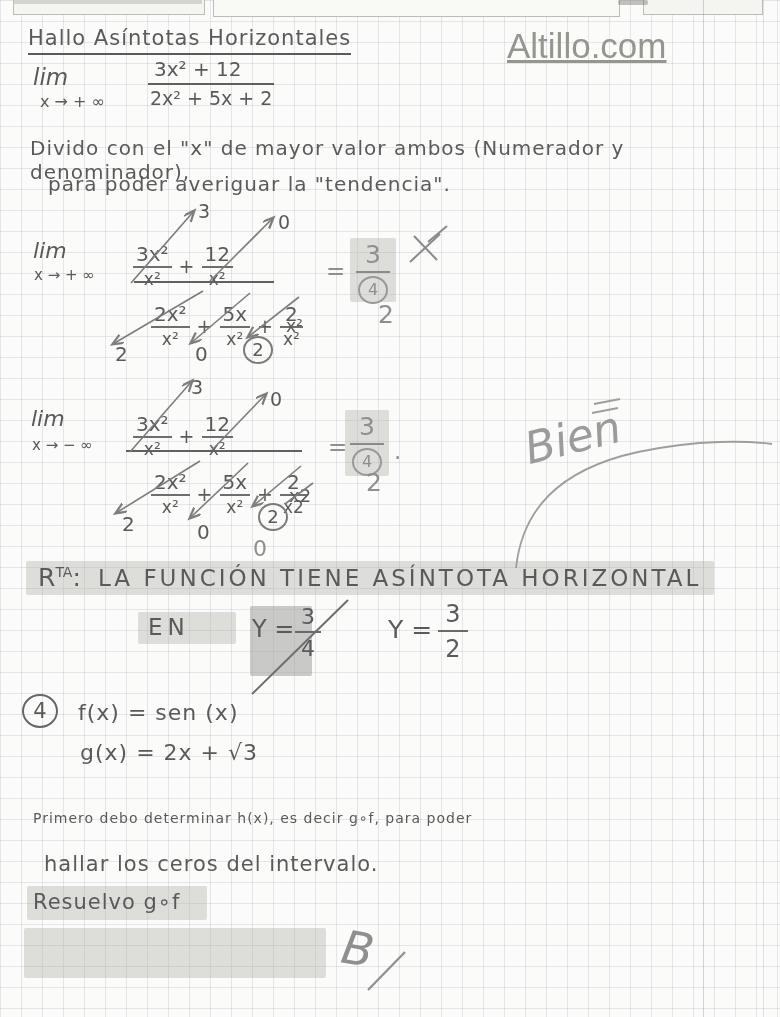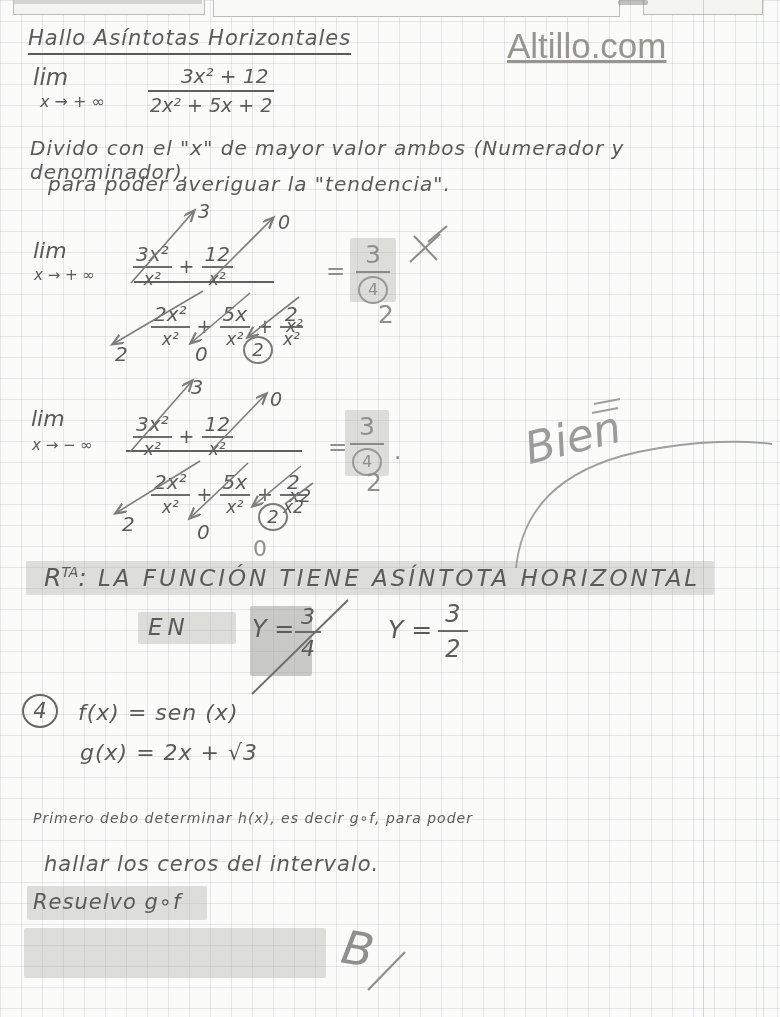--- a/index.html
+++ b/index.html
@@ -7,21 +7,21 @@
     position:relative;width:780px;height:1017px;margin:0 auto;overflow:hidden;
     background-color:#fbfbf9;
     background-image:
       linear-gradient(to right, rgba(140,155,180,0.22) 1px, transparent 1px),
       linear-gradient(to bottom, rgba(140,155,180,0.22) 1px, transparent 1px);
     background-size:21px 21px;
     font-family:"DejaVu Sans", sans-serif;
     color:#5f5f5f;
   }
   .abs{position:absolute;}
-  .pencil{color:#5a5a5a;font-style:italic;}
+  .pencil{color:#5a5a5a;}
   .pencil-light{color:#8f8f8f;}
   .hand{letter-spacing:1px;}
   
   .frac{display:inline-block;text-align:center;vertical-align:middle;margin:12px 5px;}
   .frac .ft{display:block;font-size:20px;padding:0 3px;}
   .frac .fb{display:block;font-size:17px;border-top:2px solid #6e6e6e;padding:1px 3px 0;}
   .row{display:flex;align-items:center;}
   .plus{font-size:19px;margin:0 2px;}
   .bar{border-top:2px solid #606060;}
   .circled{display:inline-block;border:2px solid #7b7b7b;border-radius:50%;
@@ -51,21 +51,21 @@
 
   <div class="vline" style="left:703px;"></div>
   <div class="vline" style="left:763px;background:rgba(120,125,140,0.22);"></div>
 
   <div class="abs watermark" style="left:507px;top:26px;">Altillo.com</div>
 
   <div class="abs pencil hand" style="left:28px;top:26px;font-size:21px;border-bottom:2px solid #5a5a5a;padding-bottom:3px;">Hallo Asíntotas Horizontales</div>
 
   <div class="abs pencil" style="left:33px;top:64px;font-size:23px;font-style:italic;">lim</div>
   <div class="abs pencil" style="left:40px;top:92px;font-size:16px;">x → + ∞</div>
-  <div class="abs pencil" style="left:148px;top:64px;text-align:right;">
+  <div class="abs pencil" style="left:148px;top:57px;text-align:left;">
     <span style="display:block;font-size:20px;padding:0 6px;">3x² + 12</span>
     <span style="display:block;font-size:19px;border-top:2px solid #5f5f5f;margin-top:2px;padding:2px 2px 0;">2x² + 5x + 2</span>
   </div>
 
   <div class="abs pencil hand" style="left:30px;top:136px;font-size:20px;">Divido con el "x" de mayor valor ambos (Numerador y denominador),</div>
   <div class="abs pencil hand" style="left:48px;top:172px;font-size:20px;">para poder averiguar la "tendencia".</div>
 
   <div class="abs pencil" style="left:33px;top:238px;font-size:22px;font-style:italic;">lim</div>
   <div class="abs pencil" style="left:34px;top:266px;font-size:15px;">x → + ∞</div>
 
@@ -164,21 +164,21 @@
     <span class="rn">3</span>
     <span class="rbar"></span>
     <span class="circled" style="border-color:#999;">4</span>
   </div>
   <div class="abs pencil-light" style="left:366px;top:468px;font-size:25px;">2</div>
   <div class="abs pencil-light" style="left:394px;top:438px;font-size:23px;">.</div>
 
   <div class="abs sig" style="left:524px;top:412px;font-size:44px;transform:rotate(-14deg);">Bien</div>
 
   <div class="hl" style="left:26px;top:561px;width:688px;height:34px;"></div>
-  <div class="abs pencil" style="left:44px;top:563px;font-size:25px;"><span>R</span><sup style="font-size:14px;">TA</sup><span>:</span></div>
+  <div class="abs pencil" style="left:38px;top:563px;font-size:25px;"><span>R</span><sup style="font-size:14px;">TA</sup><span>:</span></div>
   <div class="abs pencil caps" style="left:98px;top:565px;font-size:23px;">LA FUNCIÓN TIENE ASÍNTOTA HORIZONTAL</div>
 
   <div class="hl" style="left:138px;top:612px;width:98px;height:32px;"></div>
   <div class="abs pencil" style="left:148px;top:614px;font-size:23px;letter-spacing:5px;">EN</div>
 
   <div class="hl-dark" style="left:250px;top:606px;width:62px;height:70px;"></div>
   <div class="abs pencil" style="left:252px;top:615px;font-size:24px;">Y =</div>
   <div class="abs resultfrac pencil" style="left:295px;top:604px;width:26px;">
     <span class="rn" style="font-size:22px;">3</span>
     <span class="rbar" style="border-color:#6a6a6a;"></span>

